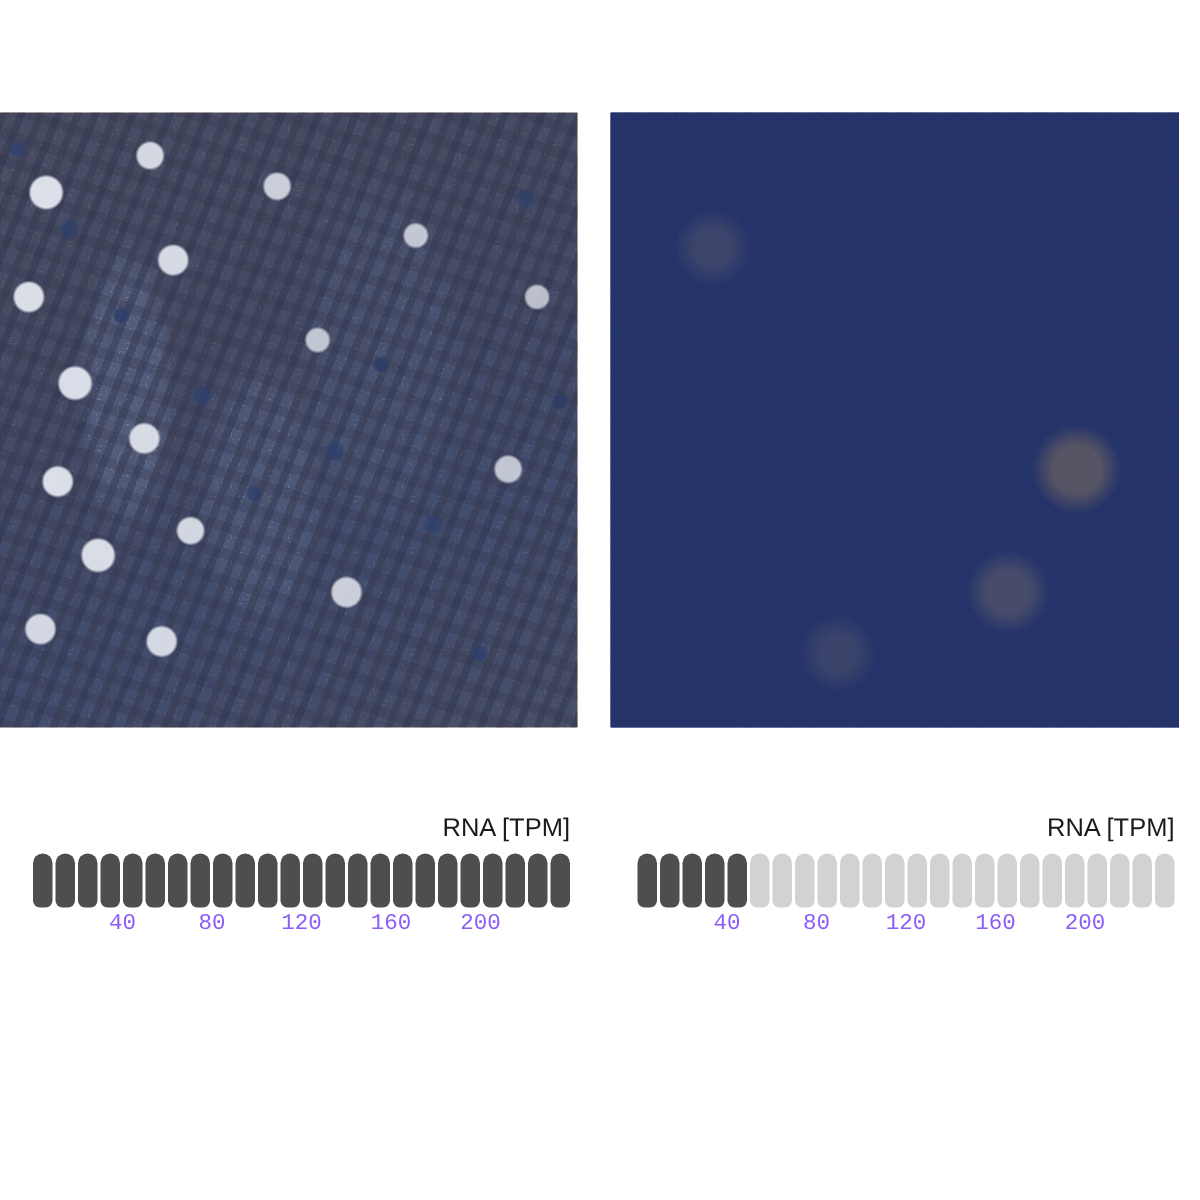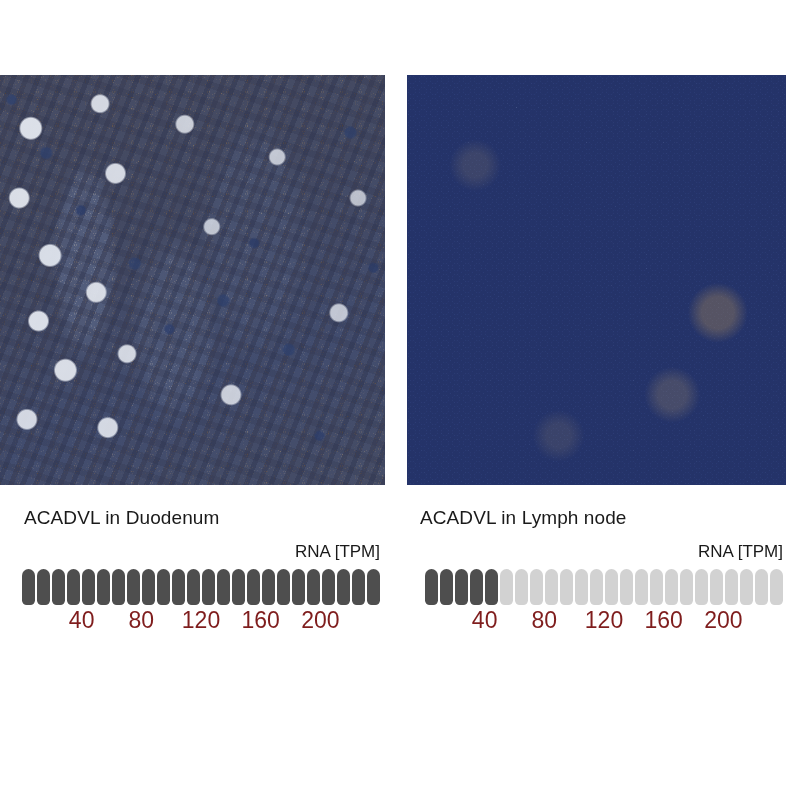--- a/index.html
+++ b/index.html
@@ -176,36 +176,36 @@
 
   .gauge-ticks {
     position: relative;
     width: 358px;
     height: 24px;
     margin-top: 2px;
   }
   .tick-label {
     position: absolute;
     top: 0;
-    font-size: 23px;
-    color: #7f1d1d;
+    font-size: 15px;
+    color: #8b5cf6;
     transform: translateX(-50%);
     white-space: nowrap;
+    font-family: Liberation Mono, monospace;
   }
 </style>
 </head>
 <body>
 
 <div class="figure">
 
   <div class="panel panel-left">
     <div class="micrograph micrograph-duodenum"></div>
   </div>
 
-  <div class="caption caption-left">ACADVL in Duodenum</div>
 
   <div class="gauge-block gauge-block-left">
     <div class="rna-label">RNA [TPM]</div>
 
     <div class="gauge-bar" id="gauge-bar-duodenum">
         <div class="gauge-seg filled" style="background: rgb(78, 78, 78);"></div>
         <div class="gauge-seg filled" style="background: rgb(78, 78, 78);"></div>
         <div class="gauge-seg filled" style="background: rgb(78, 78, 78);"></div>
         <div class="gauge-seg filled" style="background: rgb(78, 78, 78);"></div>
         <div class="gauge-seg filled" style="background: rgb(78, 78, 78);"></div>
@@ -236,21 +236,20 @@
         <div class="tick-label" style="left: 179px;">120</div>
         <div class="tick-label" style="left: 238.667px;">160</div>
         <div class="tick-label" style="left: 298.333px;">200</div>
       </div>
   </div>
 
   <div class="panel panel-right">
     <div class="micrograph micrograph-lymph"></div>
   </div>
 
-  <div class="caption caption-right">ACADVL in Lymph node</div>
 
   <div class="gauge-block gauge-block-right">
     <div class="rna-label">RNA [TPM]</div>
 
     <div class="gauge-bar" id="gauge-bar-lymph-node">
         <div class="gauge-seg filled" style="background: rgb(78, 78, 78);"></div>
         <div class="gauge-seg filled" style="background: rgb(78, 78, 78);"></div>
         <div class="gauge-seg filled" style="background: rgb(78, 78, 78);"></div>
         <div class="gauge-seg filled" style="background: rgb(78, 78, 78);"></div>
         <div class="gauge-seg filled" style="background: rgb(78, 78, 78);"></div>

